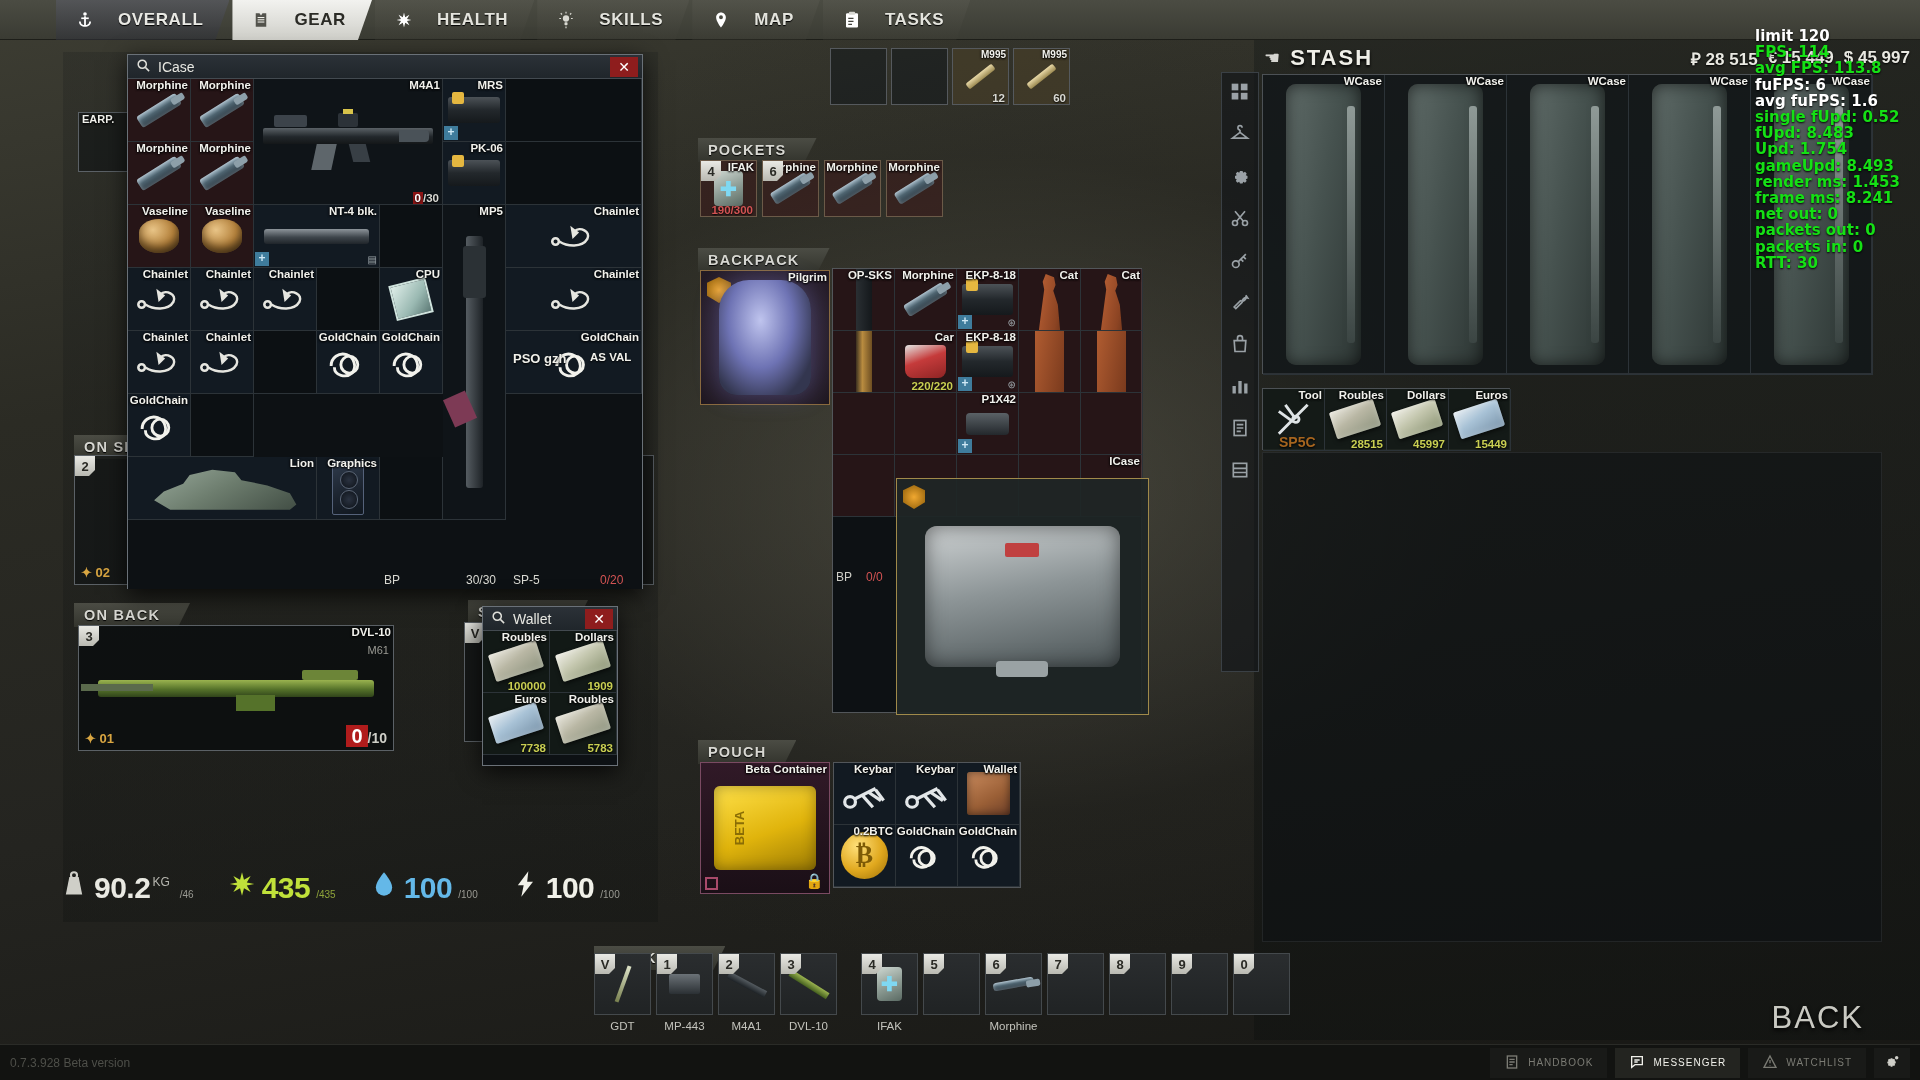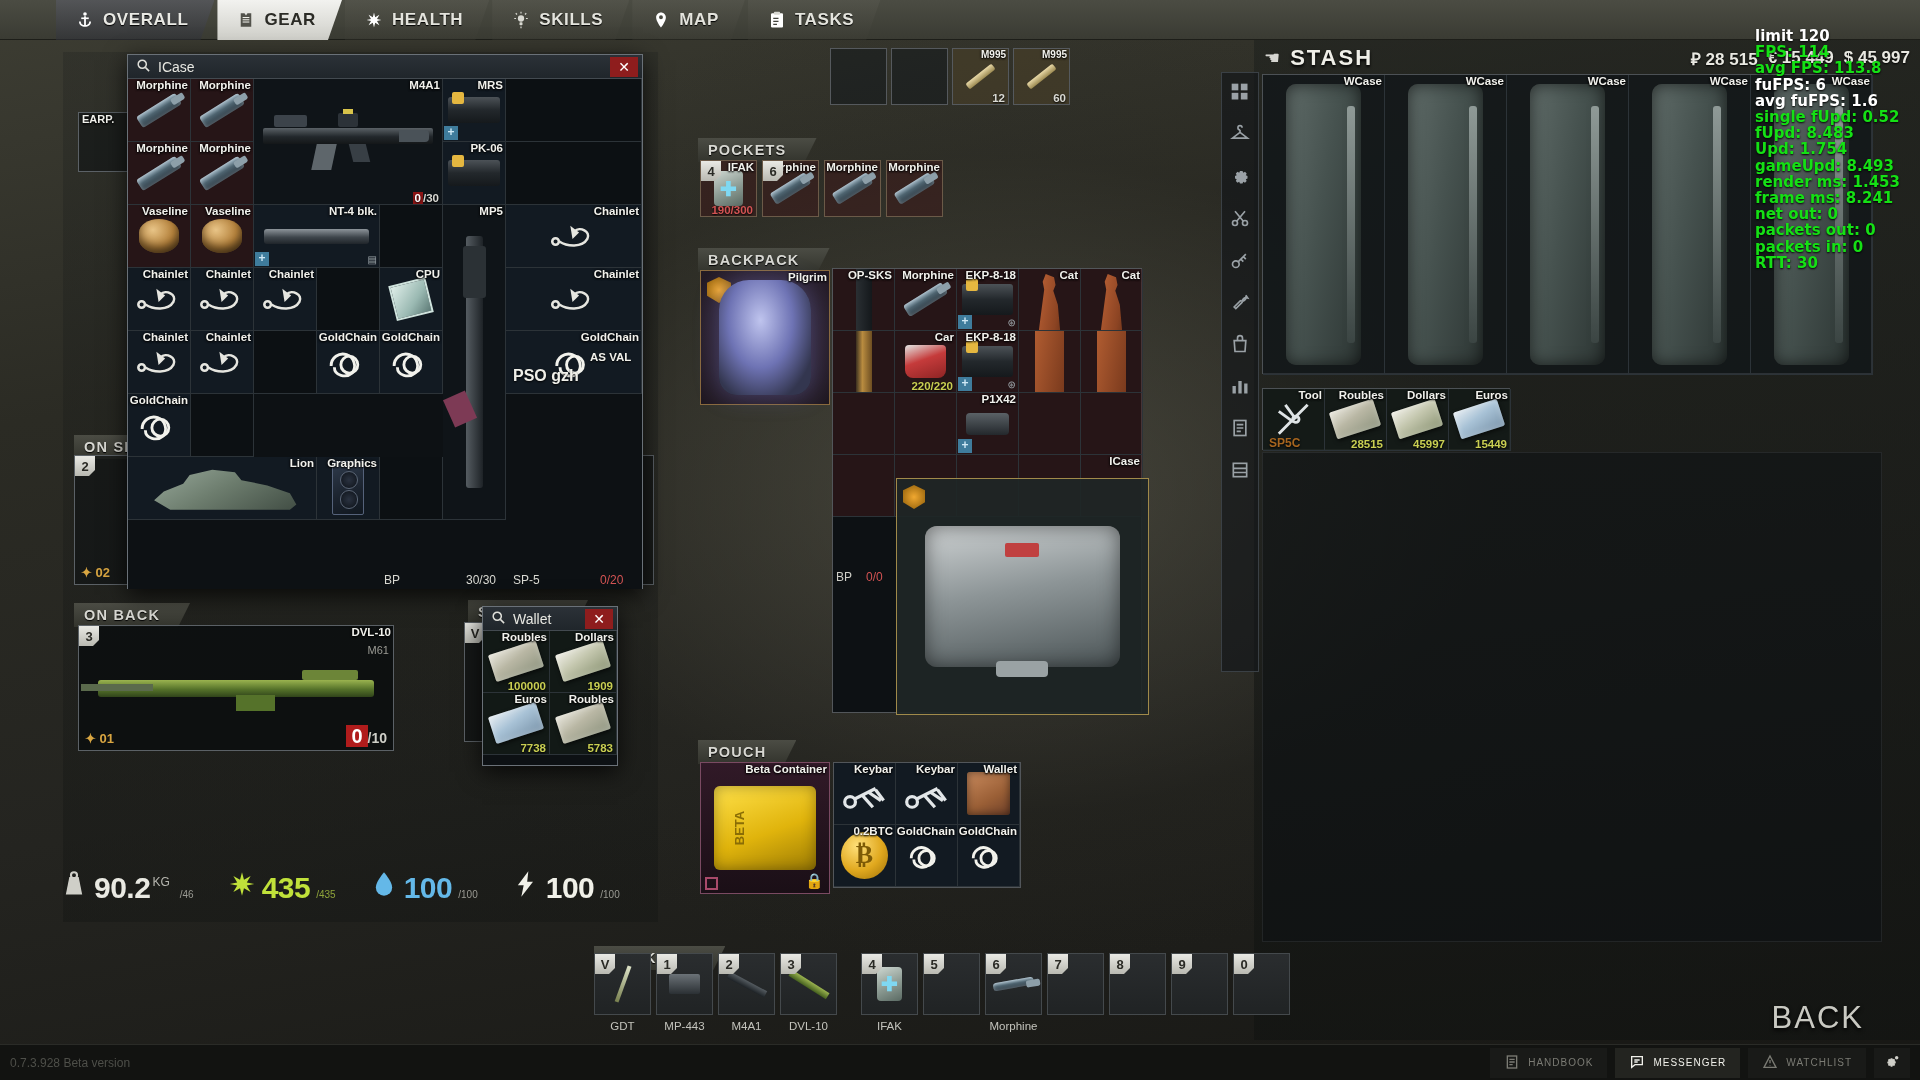--- a/index.html
+++ b/index.html
@@ -13,21 +13,21 @@
   #root{ position:relative; width:1920px; height:1080px;
     background:
       radial-gradient(ellipse 900px 600px at 52% 45%, rgba(96,94,80,.55) 0%, rgba(40,40,34,.25) 55%, rgba(20,20,17,0) 80%),
       linear-gradient(170deg,#3d3d33 0%, #2b2b24 30%, #242420 60%, #171714 100%);
   }
 
   
   #topbar{ position:absolute; left:0; top:0; width:1920px; height:40px;
      background:linear-gradient(180deg,#4b4c43 0%,#3a3b33 100%);
      border-bottom:1px solid #1d1e19; display:flex; align-items:stretch; }
-  .tab{ position:relative; display:flex; align-items:center; gap:9px;
+  .tab{ position:relative; display:flex; align-items:center; gap:24px;
      padding:0 26px 0 20px; height:40px; cursor:pointer;
      font-size:17px; font-weight:bold; letter-spacing:.6px; color:#e9e9e4;
      background:linear-gradient(180deg,rgba(90,92,104,.55),rgba(48,50,58,.55));
      clip-path:polygon(0 0, 100% 0, calc(100% - 14px) 100%, 0 100%);
      margin-right:3px; text-shadow:0 1px 1px #000; }
   .tab.first{ margin-left:56px; }
   .tab.active{ background:linear-gradient(180deg,#f2f2ef 0%,#cfcfc9 100%); color:#2b2b26; text-shadow:none; }
   .tab.dim{ background:linear-gradient(180deg,rgba(95,95,86,.35),rgba(60,60,52,.3)); color:#e4e4dd;}
   .tab .ic{ width:18px;height:18px;display:inline-block; flex:none; }
   .tab svg{ width:18px;height:18px; display:block; }
@@ -793,21 +793,21 @@
       </div>
       <div class="cell blue">
         <div class="lbl">Graphics</div>
         <div class="art">
             <div class="gfx"></div>
           </div>
       </div>
       <div class="cell empty"></div>
     </div>
 
-    <div style="position:absolute;left:385px;top:312px;font-size:16px;font-weight:bold;color:#f0f0ea;text-shadow:0 1px 2px #000;">PSO gzh</div>
+    <div style="position:absolute;left:385px;top:296px;font-size:13px;font-weight:bold;color:#f0f0ea;text-shadow:0 1px 2px #000;">PSO gzh</div>
     <div style="position:absolute;left:462px;top:296px;font-size:11.5px;font-weight:bold;color:#f0f0ea;text-shadow:0 1px 2px #000;">AS VAL</div>
   </div>
 
   <div style="position:absolute;left:384px;top:573px;font-size:12px;color:#d9d9d2;z-index:31;">BP</div>
   <div style="position:absolute;left:466px;top:573px;font-size:12px;color:#d9d9d2;z-index:31;">30/30</div>
   <div style="position:absolute;left:513px;top:573px;font-size:12px;color:#d9d9d2;z-index:31;">SP-5</div>
   <div style="position:absolute;left:600px;top:573px;font-size:12px;color:#d35353;z-index:31;">0/20</div>
 
   <div class="win" style="left:482px;top:606px;width:136px;height:160px;">
     <div class="wintitle">
@@ -961,21 +961,21 @@
   <div class="grid" style="left:1262px;top:388px;width:248px;height:62px;border:1px solid #4c5155;
        grid-template-columns:repeat(4,62px);grid-template-rows:62px;">
     <div class="cell" style="background:rgba(22,28,24,.85)">
       <div class="lbl">Tool</div>
       <div class="art tool">
           <svg viewBox="0 0 40 40" fill="none" stroke="#dfe4e6" stroke-width="2.2">
             <path d="M9 31l14-14M31 9l-8 8M14 9l8 11M9 14l11 8"></path>
             <circle cx="22" cy="20" r="2.4"></circle>
           </svg>
         </div>
-      <div class="cnt" style="left:6px;right:auto;color:#a6651f;font-size:12px;">SP5C</div>
+      <div class="cnt" style="left:16px;right:auto;color:#a6651f;font-size:14px;">SP5C</div>
     </div>
     <div class="cell" style="background:rgba(22,28,24,.85)">
       <div class="lbl">Roubles</div>
       <div class="art">
           <div class="money"></div>
         </div>
       <div class="cnt amber">28515</div>
     </div>
     <div class="cell" style="background:rgba(22,28,24,.85)">
       <div class="lbl">Dollars</div>

